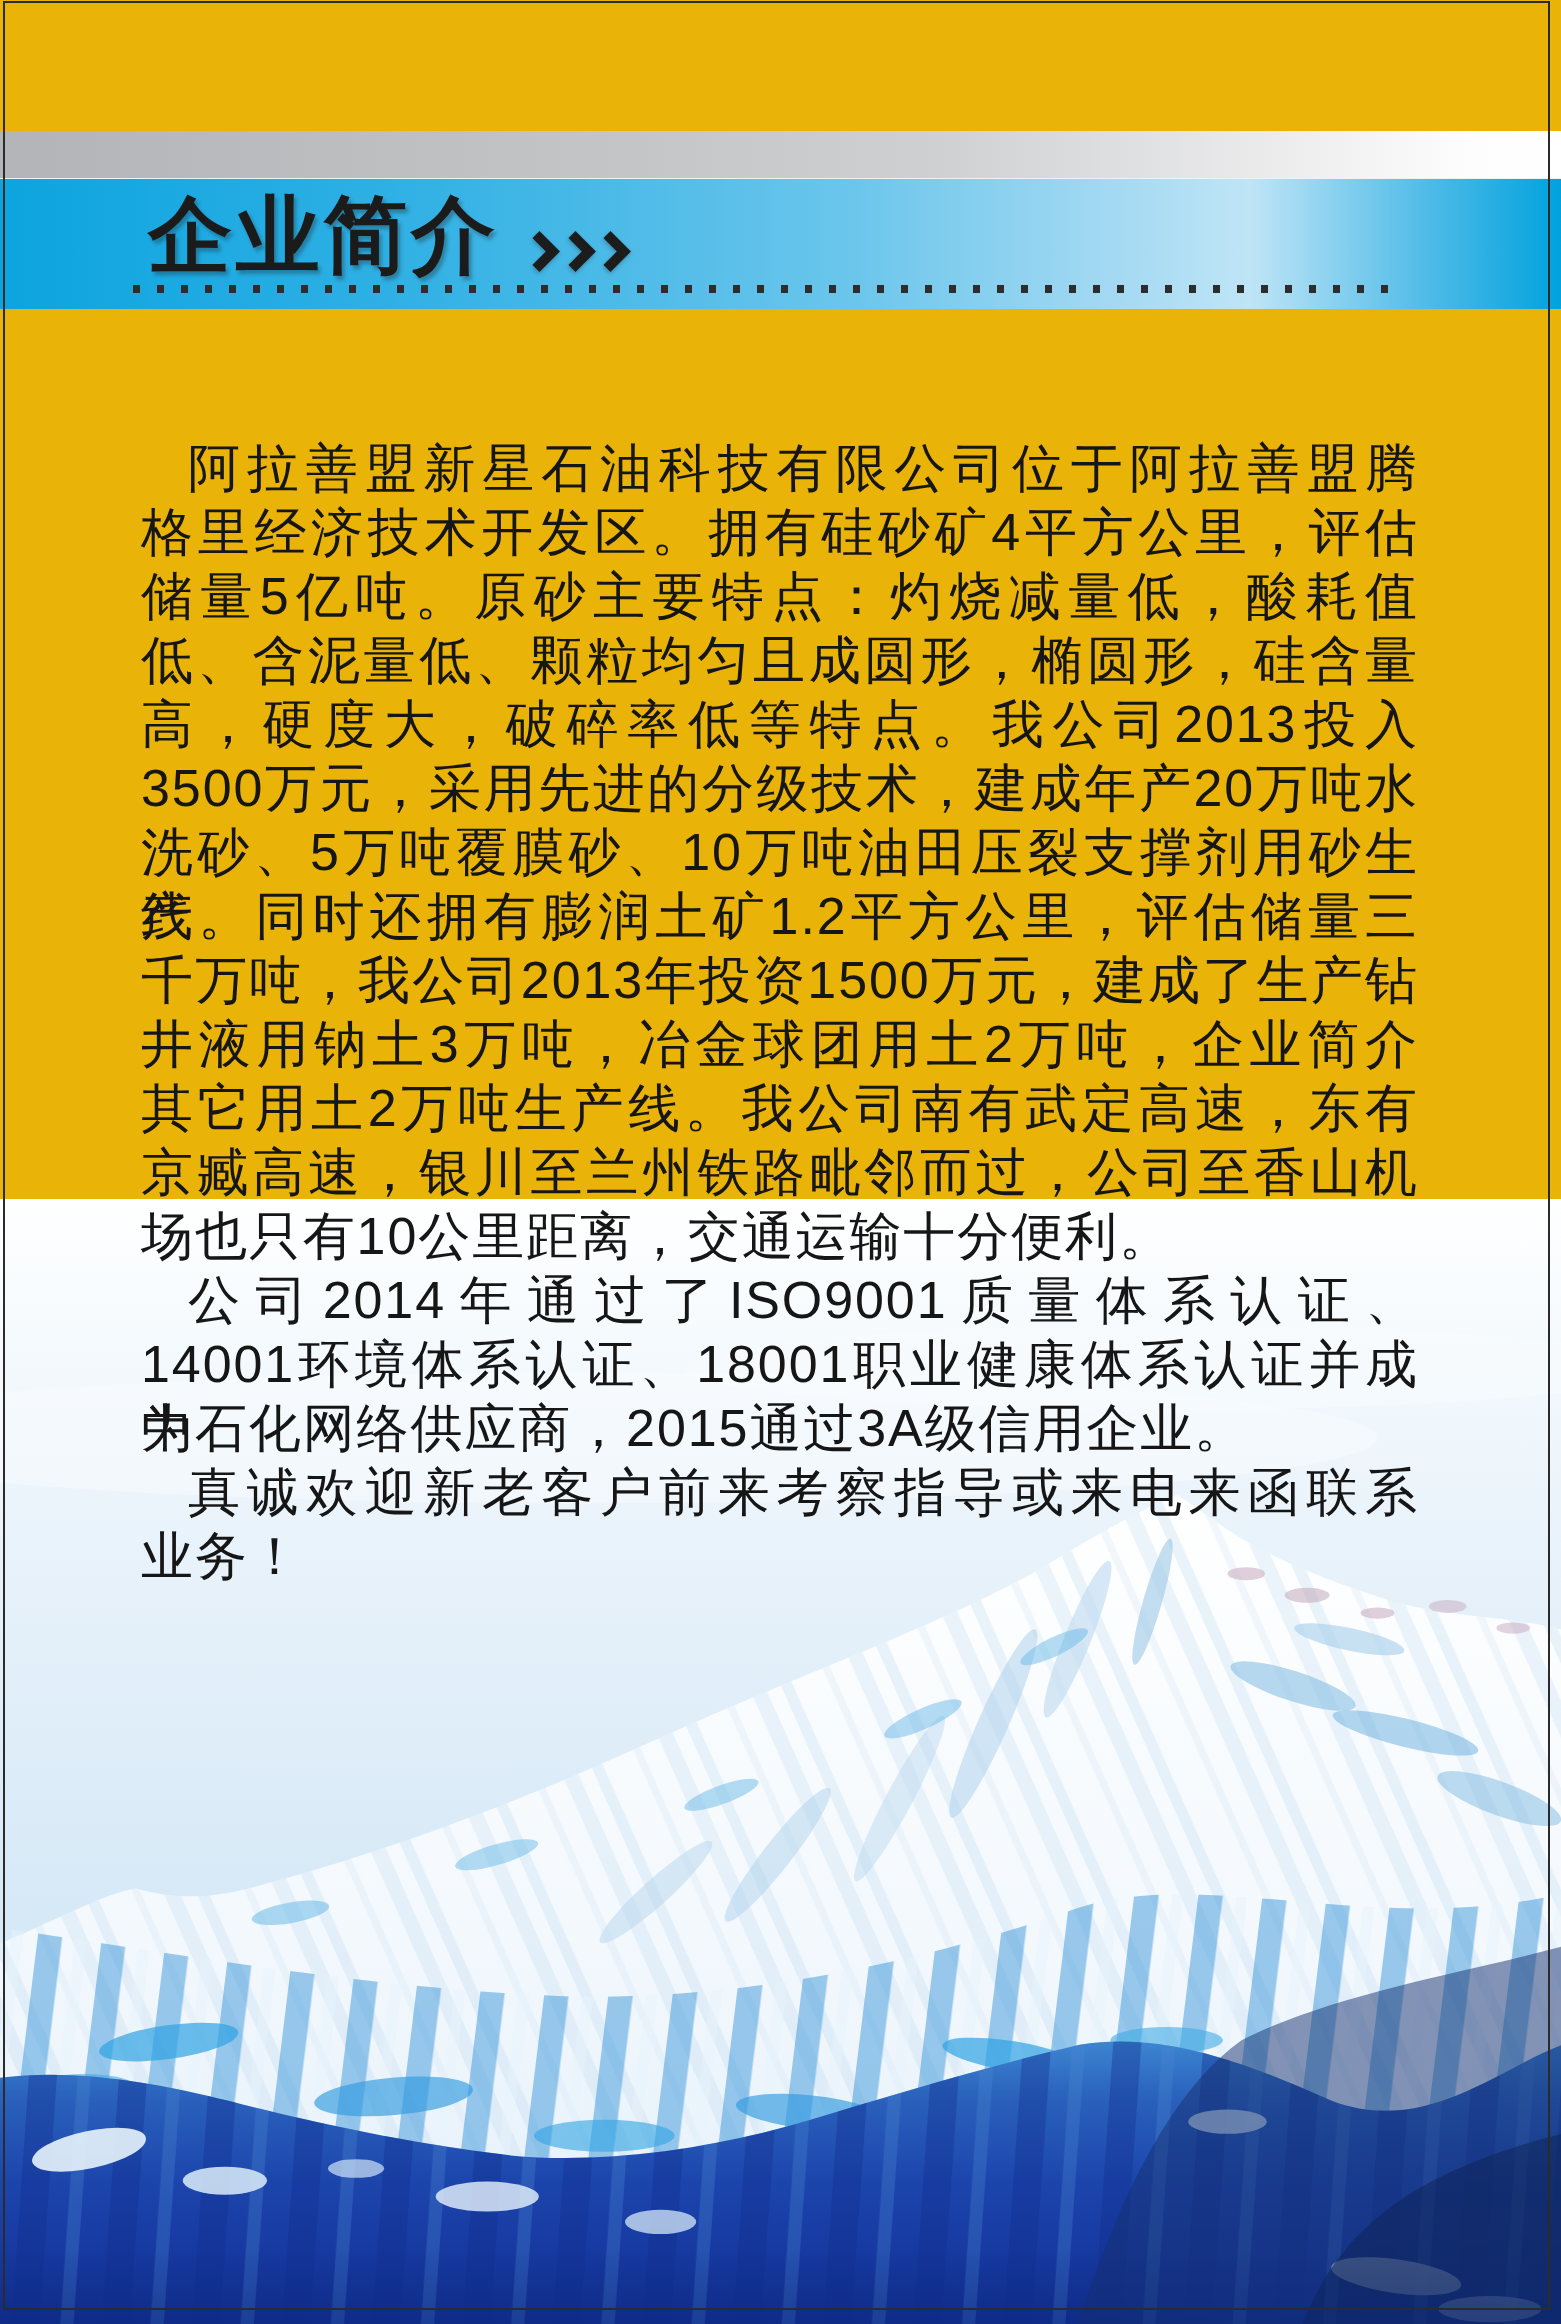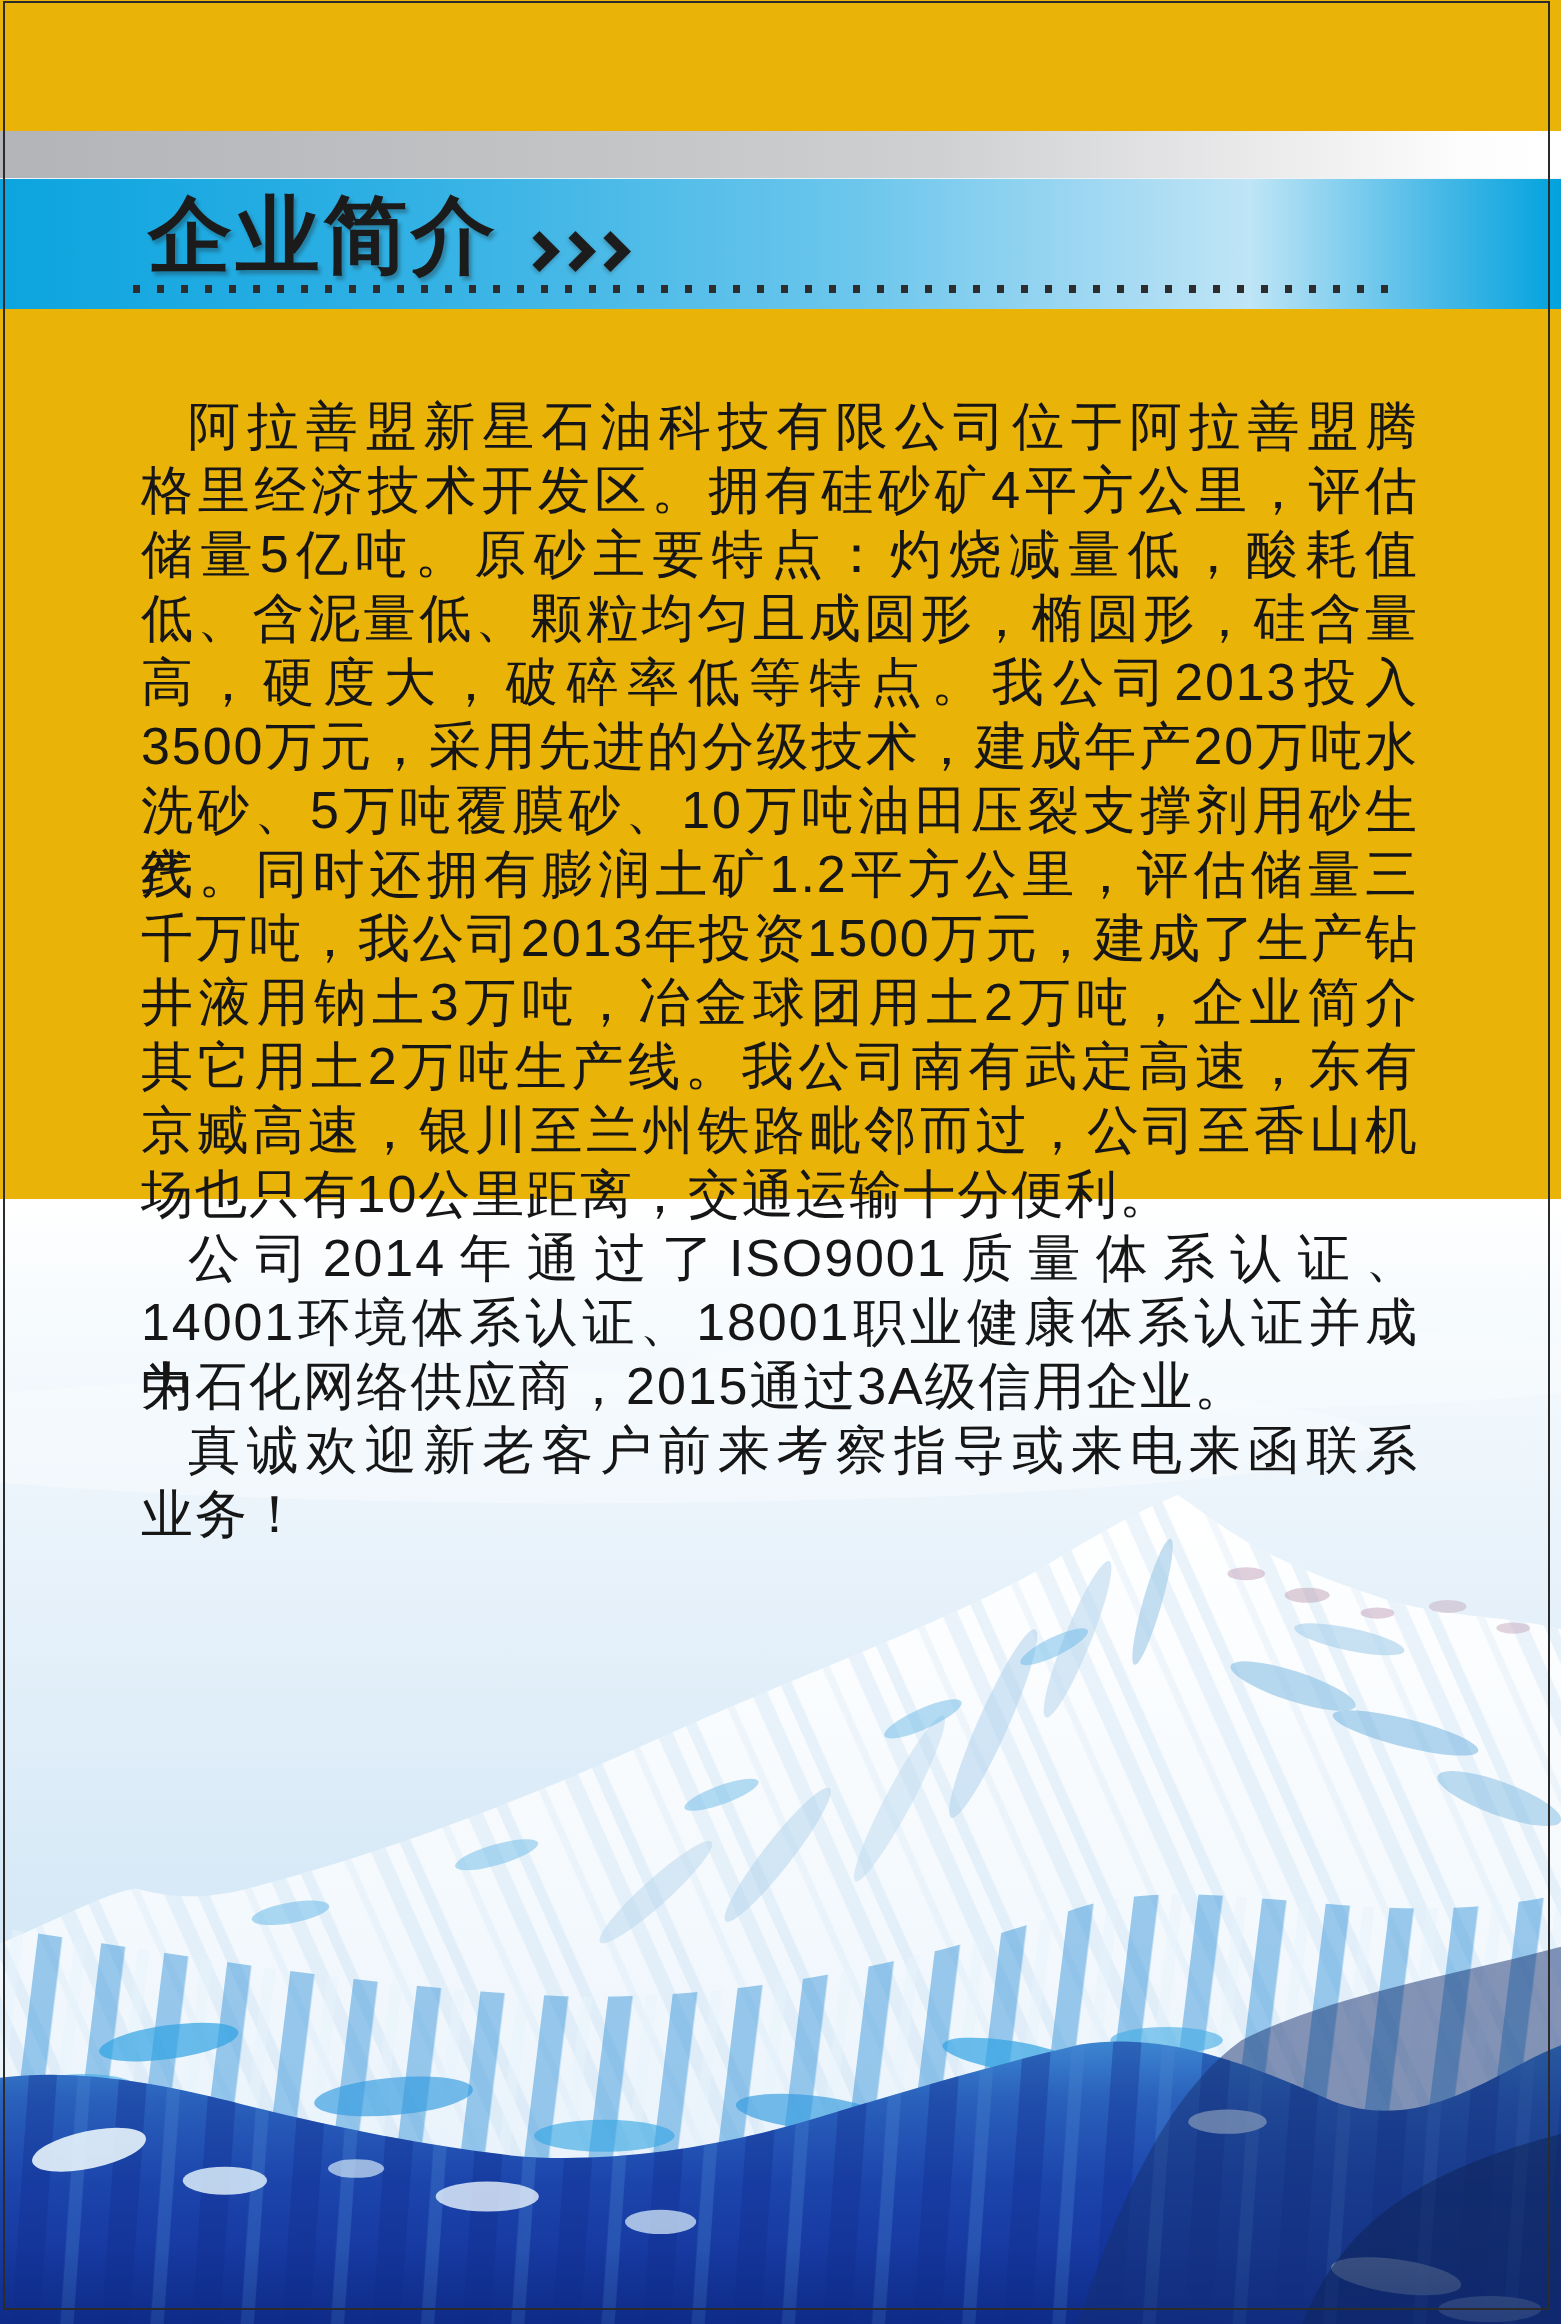--- a/index.html
+++ b/index.html
@@ -28,21 +28,21 @@
     border-top:10.3px solid #1c1c1c;border-right:10.3px solid #1c1c1c;
     transform:rotate(45deg);
     filter:drop-shadow(1.9px 2.8px 1.9px rgba(30,30,30,.3));
   }
   .dotline{
     position:absolute;left:133px;top:106px;width:1270px;height:7.5px;
     background:repeating-linear-gradient(to right,#2d2d2d 0 6.6px,transparent 6.6px 24px);
   }
   
   .bodytext{
-    position:absolute;left:141px;top:394px;width:1278px;z-index:5;
+    position:absolute;left:141px;top:436px;width:1278px;z-index:5;
     font-size:52px;color:#161616;letter-spacing:1.9px;
   }
   .line{
     height:64px;line-height:64px;
     text-align:justify;text-align-last:justify;text-justify:inter-character;
   }
   .line.first{text-indent:47px;}
   .line.last{text-align-last:left;}
   
   .photo{position:absolute;left:0;top:1199px;width:1562px;height:1125px;z-index:1;}

